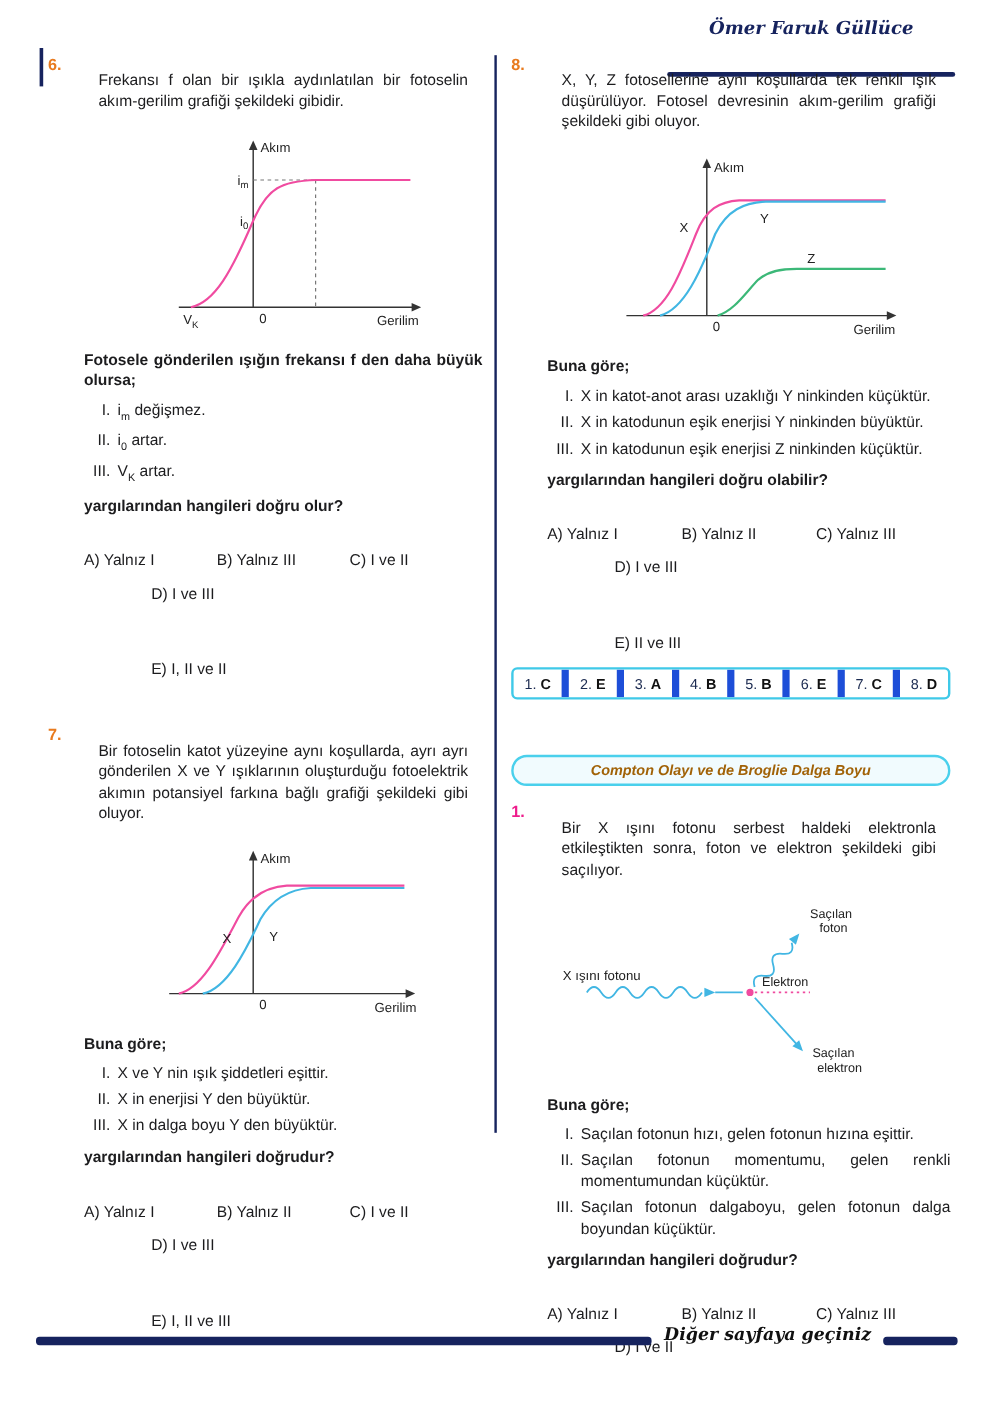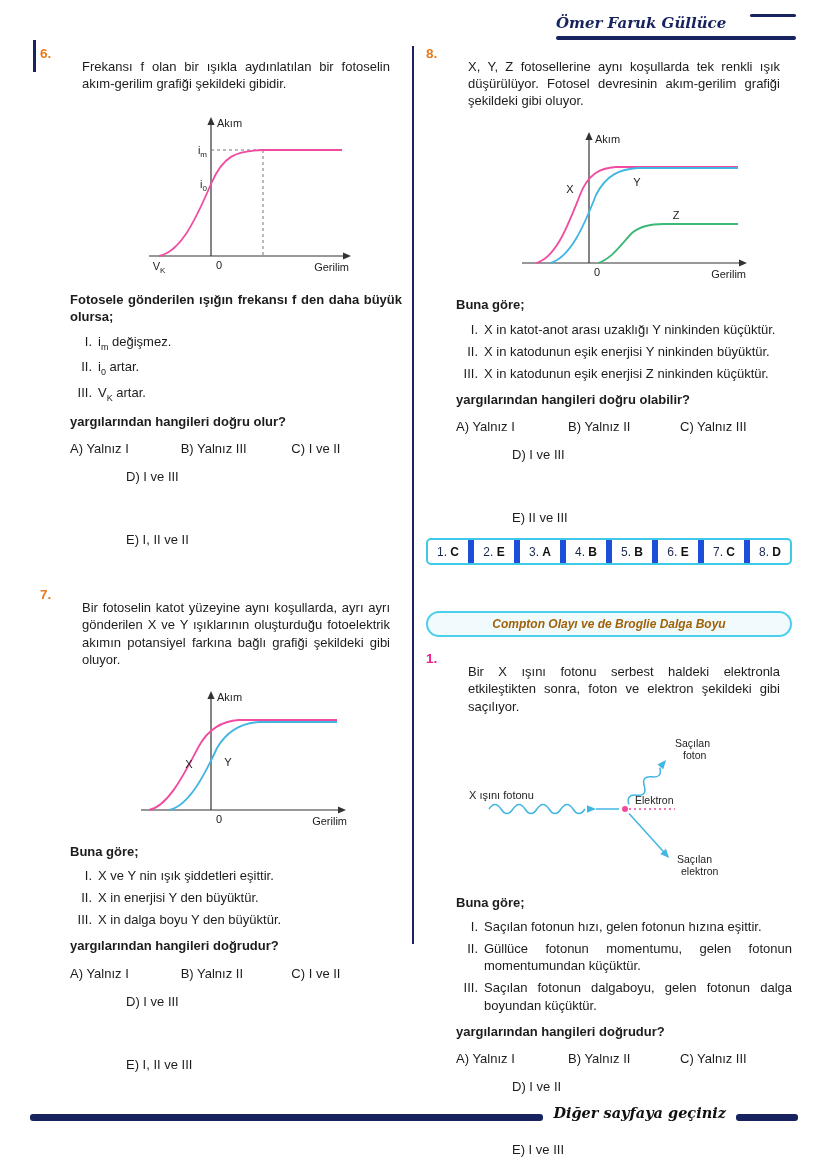--- a/index.html
+++ b/index.html
@@ -1,20 +1,20 @@
 <!DOCTYPE html>
 <html><head>
 <meta charset="utf-8">
 <style>
   html,body{margin:0;padding:0;}
   body{background:#ffffff;font-family:"Liberation Sans",sans-serif;}
   .page{position:relative;width:828px;height:1171px;background:#fff;overflow:hidden;color:#1c1c1e;}
   .corner-tick{position:absolute;left:33px;top:40px;width:3px;height:32px;background:#16235e;}
   .sig-area{position:absolute;top:14px;right:32px;width:240px;}
-  .sig-row{display:flex;gap:24px;}
+  .sig-row{display:flex;align-items:center;gap:24px;flex-direction:column;}
   .signature{font-family:"DejaVu Serif",serif;font-style:italic;font-weight:bold;font-size:15px;color:#16235e;white-space:nowrap;}
   .sig-dash{flex:1;height:3px;background:#16235e;border-radius:2px;min-width:20px;}
   .sig-underline{height:4px;background:#16235e;border-radius:2px;margin-top:4px;}
   .divider{position:absolute;left:412px;top:46px;width:2px;height:898px;background:#16235e;}
   .col{position:absolute;top:46px;}
   .col-left{left:40px;width:362px;}
   .col-right{left:426px;width:366px;}
   .q{margin-bottom:40px;}
   .q-head{display:flex;gap:9px;margin-bottom:6px;}
   .q-num{font-weight:bold;font-size:13.5px;width:21px;flex:none;}
@@ -22,21 +22,21 @@
   .pink{color:#ee1d8c;}
   .q-text{font-size:13px;line-height:1.32;text-align:justify;flex:1;margin:12px;}
   .q-body{margin-left:30px;}
   .graph-wrap{display:flex;justify-content:center;margin:6px 0 4px;}
   .stem{font-weight:bold;font-size:13px;line-height:1.32;text-align:justify;margin:9px 0 7px;}
   .item{display:flex;gap:6px;font-size:13px;line-height:1.32;margin-bottom:5px;}
   .roman{width:22px;text-align:right;flex:none;}
   .item-text{flex:1;text-align:justify;}
   sub.subs{font-size:9px;}
   .opts{font-size:13px;}
-  .opts-row1{display:flex;margin-top:11px;}
+  .opts-row1{display:flex;margin-top:29px;}
   .opts-row1 span{flex:1;}
   .opts-row2{display:flex;margin-top:13px;padding-left:56px;gap:48px;flex-direction:column;}
   .answer-key{display:flex;border:2px solid #3fc9e8;border-radius:5px;overflow:hidden;margin:13px 0 10px;background:#fff;}
   .ak-cell{flex:1;border-left:6px solid #1d4ed8;text-align:center;padding:5px 2px 4px;font-size:12px;color:#1b2a50;white-space:nowrap;}
   .ak-cell:first-child{border-left:none;}
   .ak-ans{font-weight:bold;color:#111;}
   .banner{border:2.5px solid #4ad0ec;background:#f1fbfe;border-radius:14px;text-align:center;padding:4px 6px;font-weight:bold;font-style:italic;font-size:12px;color:#a16207;margin-bottom:14px;margin-top:46px;}
   .page-num{position:absolute;left:0;right:0;bottom:78px;text-align:center;font-size:13.5px;font-weight:bold;color:#222;}
   .footer{position:absolute;left:30px;right:30px;bottom:50px;display:flex;align-items:flex-end;gap:10px;}
   .fbar{height:7px;background:#16235e;border-radius:3px;}
@@ -279,21 +279,21 @@
           </svg>
         </div>
         <p class="stem">Buna göre;</p>
         <div>
           <div class="item">
             <span class="roman">I.</span>
             <span class="item-text">Saçılan fotonun hızı, gelen fotonun hızına eşittir.</span>
           </div>
           <div class="item">
             <span class="roman">II.</span>
-            <span class="item-text">Güllüce fotonun momentumu, gelen fotonun momentumundan küçüktür.</span>
+            <span class="item-text">Saçılan fotonun momentumu, gelen renkli momentumundan küçüktür.</span>
           </div>
           <div class="item">
             <span class="roman">III.</span>
             <span class="item-text">Saçılan fotonun dalgaboyu, gelen fotonun dalga boyundan küçüktür.</span>
           </div>
         </div>
         <p class="stem">yargılarından hangileri doğrudur?</p>
         <div class="opts">
           <div class="opts-row1">
             <span>A) Yalnız I</span>

